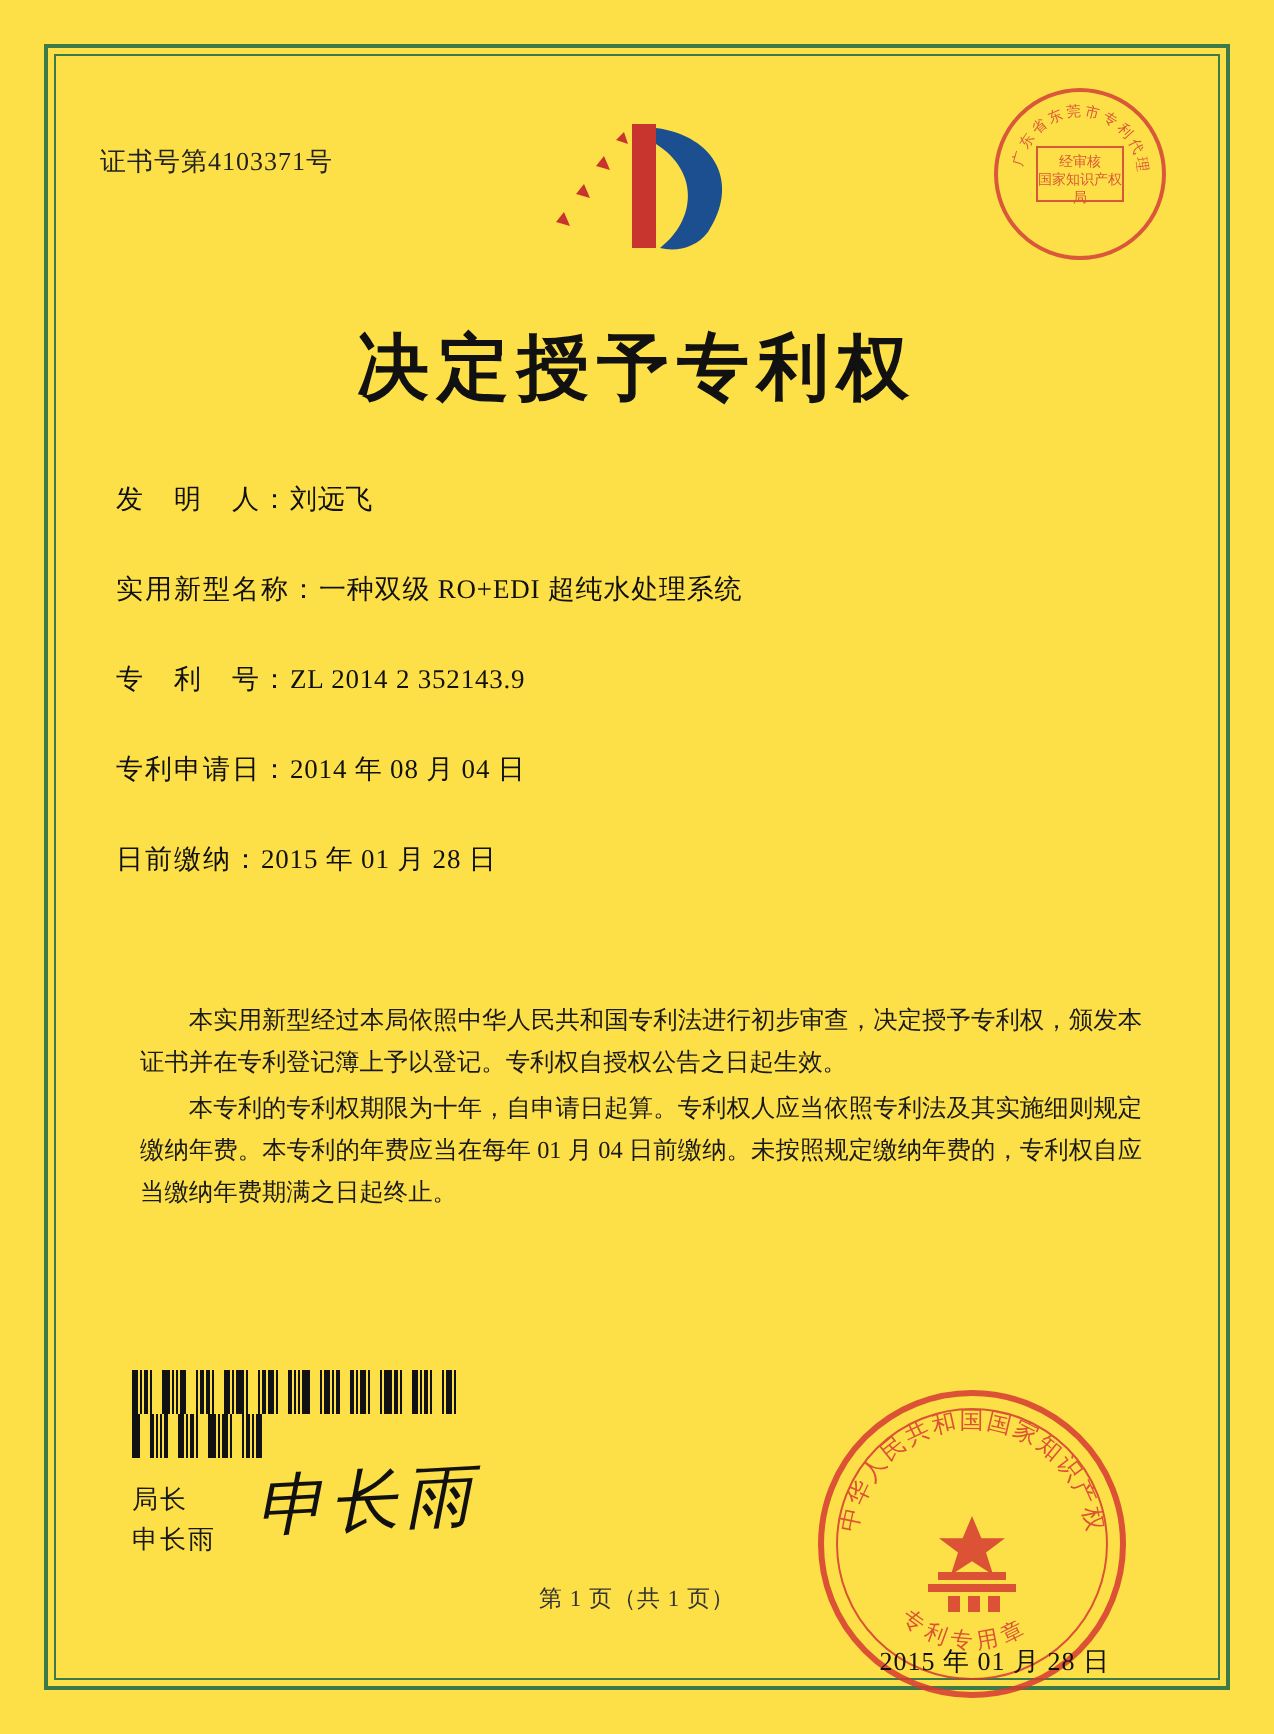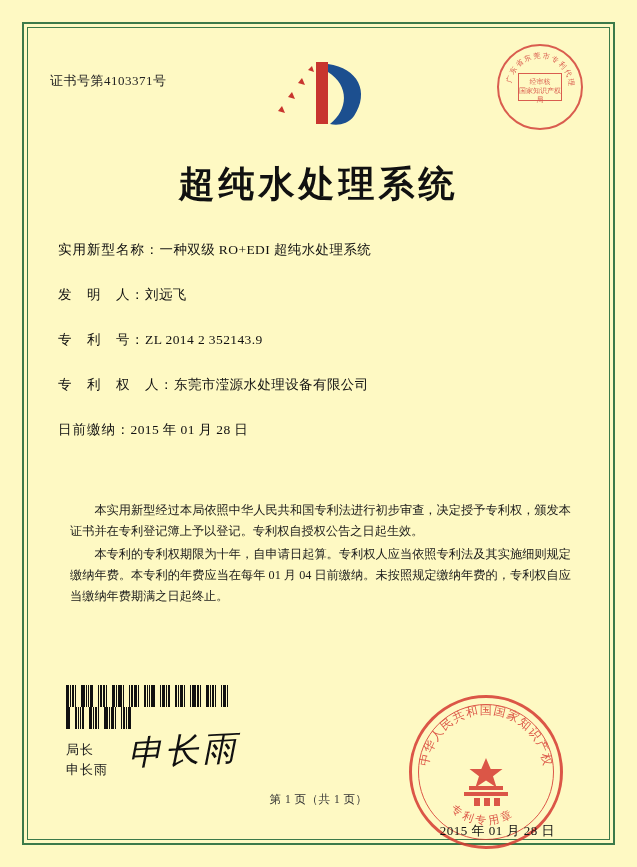--- a/index.html
+++ b/index.html
@@ -13,21 +13,21 @@
     font-family: "Liberation Serif", serif;
     color: #1a1a1a;
     position: relative;
     overflow: hidden;
   }
   .page {
     position: absolute;
     left: 0; top: 0;
     width: 637px;
     height: 867px;
-    background: #fef9c3;
+    background: #fde047;
   }
   
   .border-outer {
     position: absolute;
     left: 22px; top: 22px;
     right: 22px; bottom: 22px;
     border: 2px solid #3c7a4a;
   }
   .border-inner {
     position: absolute;
@@ -262,34 +262,34 @@
         <text font-size="7.2" fill="#d23b36" font-family="Liberation Sans, sans-serif" letter-spacing="1.6">
           <textPath href="#arcTop" startOffset="4%">广东省东莞市专利代理机构</textPath>
         </text>
       </svg>
       <div class="inner-box">
         <div>经审核</div>
         <div>国家知识产权局</div>
       </div>
     </div>
 
-    <div class="title">超纯水处理系统</div>
+    <div class="title">决定授予专利权</div>
 
     <div class="fields">
       <div class="field-row">
+        <span class="field-label">发　明　人：</span><span class="field-value">刘远飞</span>
+      </div>
+      <div class="field-row">
         <span class="field-label">实用新型名称：</span><span class="field-value">一种双级 RO+EDI 超纯水处理系统</span>
       </div>
       <div class="field-row">
-        <span class="field-label">发　明　人：</span><span class="field-value">刘远飞</span>
-      </div>
-      <div class="field-row">
         <span class="field-label">专　利　号：</span><span class="field-value">ZL 2014 2 352143.9</span>
       </div>
       <div class="field-row">
-        <span class="field-label">专　利　权　人：</span><span class="field-value">东莞市滢源水处理设备有限公司</span>
+        <span class="field-label">专利申请日：</span><span class="field-value">2014 年 08 月 04 日</span>
       </div>
       <div class="field-row">
         <span class="field-label">日前缴纳：</span><span class="field-value">2015 年 01 月 28 日</span>
       </div>
     </div>
 
     <div class="body-text">
       <p>本实用新型经过本局依照中华人民共和国专利法进行初步审查，决定授予专利权，颁发本证书并在专利登记簿上予以登记。专利权自授权公告之日起生效。</p>
       <p>本专利的专利权期限为十年，自申请日起算。专利权人应当依照专利法及其实施细则规定缴纳年费。本专利的年费应当在每年 01 月 04 日前缴纳。未按照规定缴纳年费的，专利权自应当缴纳年费期满之日起终止。</p>
     </div>

